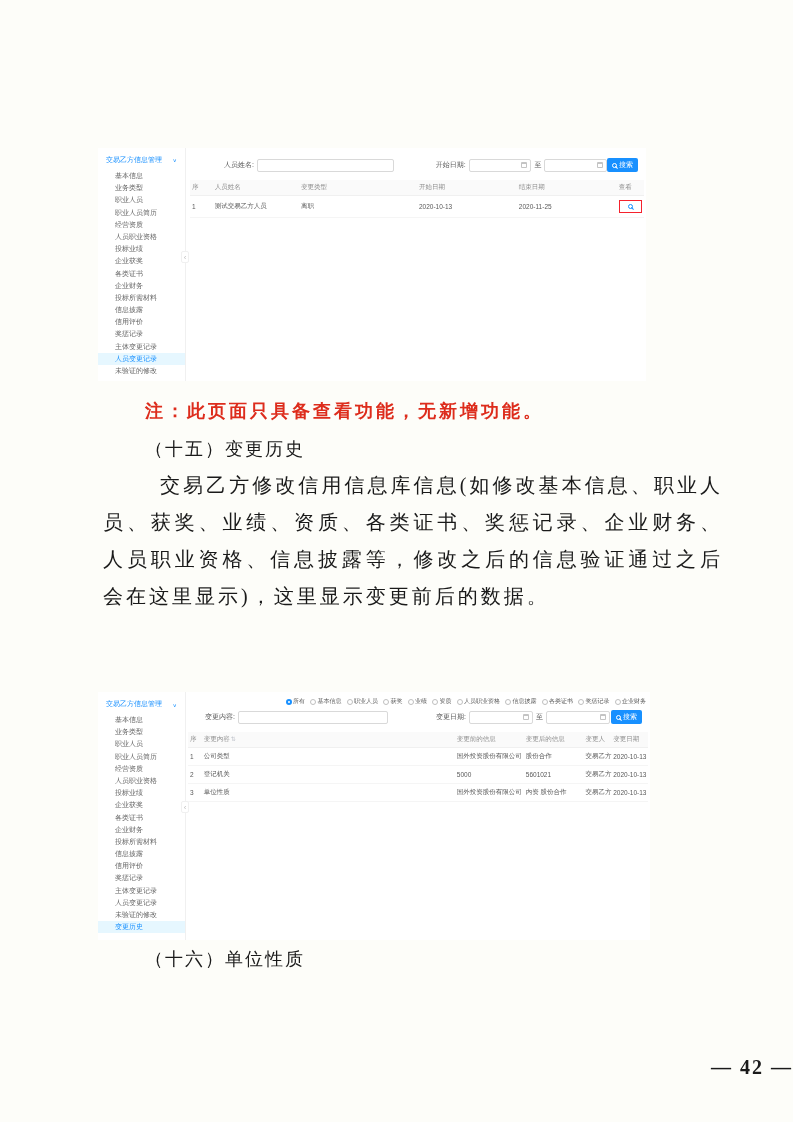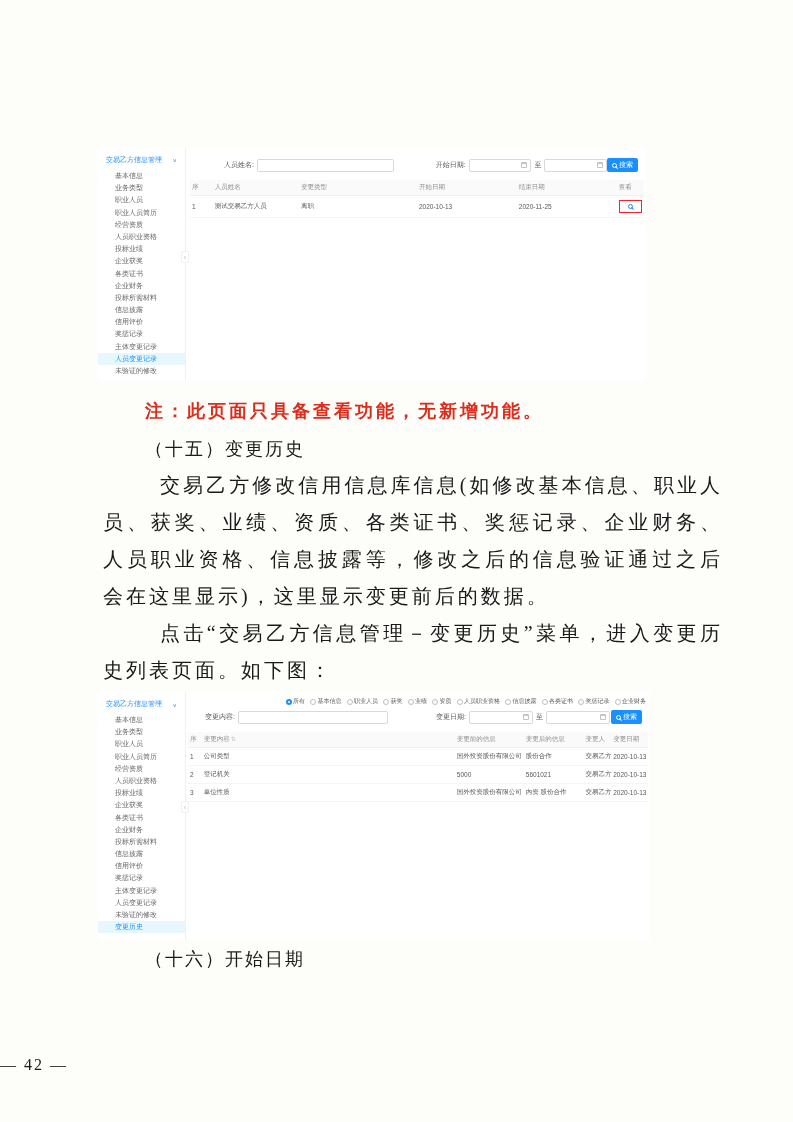--- a/index.html
+++ b/index.html
@@ -54,21 +54,21 @@
   .radio-opt.checked .rd { border:2px solid #1890ff; }
 
   
   .doc { position:absolute; font-family:"Liberation Serif","DejaVu Serif",serif; color:#1a1a1a; }
   .note { left:145px; top:399px; font-size:18px; font-weight:bold; color:#dd2c1c; letter-spacing:3px; }
   .h15  { left:145px; top:437px; font-size:18px; letter-spacing:2px;text-align:right; }
   .para { left:88px; width:620px; font-size:20px; line-height:37px; letter-spacing:3px; text-align:justify; text-indent:57px;margin-left:15px; }
   .para1 { top:467px; }
   .para2 { top:615px; }
   .h16  { left:145px; top:947px; font-size:18px; letter-spacing:2px; }
-  .pageno { left:0; width:100%; top:1056px; text-align:left; font-size:16px; letter-spacing:2px; }
+  .pageno { left:0; width:100%; top:1056px; text-align:right; font-size:20px; letter-spacing:2px;font-weight:bold; }
 </style>
 </head>
 <body>
 
 <div class="page">
 
   <section class="shot" id="shot1">
     <aside class="sb">
       <div class="sb-title">
         <span>交易乙方信息管理</span>
@@ -150,21 +150,20 @@
             </span>
           </div>
         </div>
       </div>
     </div>
   </section>
 
   <div class="doc note">注：此页面只具备查看功能，无新增功能。</div>
   <div class="doc h15">（十五）变更历史</div>
   <div class="doc para para1">交易乙方修改信用信息库信息(如修改基本信息、职业人员、获奖、业绩、资质、各类证书、奖惩记录、企业财务、人员职业资格、信息披露等，修改之后的信息验证通过之后会在这里显示)，这里显示变更前后的数据。</div>
-  <div class="doc para para2">点击“交易乙方信息管理－变更历史”菜单，进入变更历史列表页面。如下图：</div>
 
   <section class="shot" id="shot2">
     <aside class="sb">
       <div class="sb-title">
         <span>交易乙方信息管理</span>
         <span class="caret">∨</span>
       </div>
       <div class="sb-items">
 
           <div class="sb-item">基本信息</div>
@@ -316,16 +315,16 @@
               <div>国外投资股份有限公司</div>
               <div>内资 股份合作</div>
               <div>交易乙方</div>
               <div>2020-10-13</div>
             </div>
           </div>
       </div>
     </div>
   </section>
 
-  <div class="doc h16">（十六）开始日期</div>
+  <div class="doc h16">（十六）单位性质</div>
   <div class="doc pageno">— 42 —</div>
 
 </div>
 
 </body></html>

